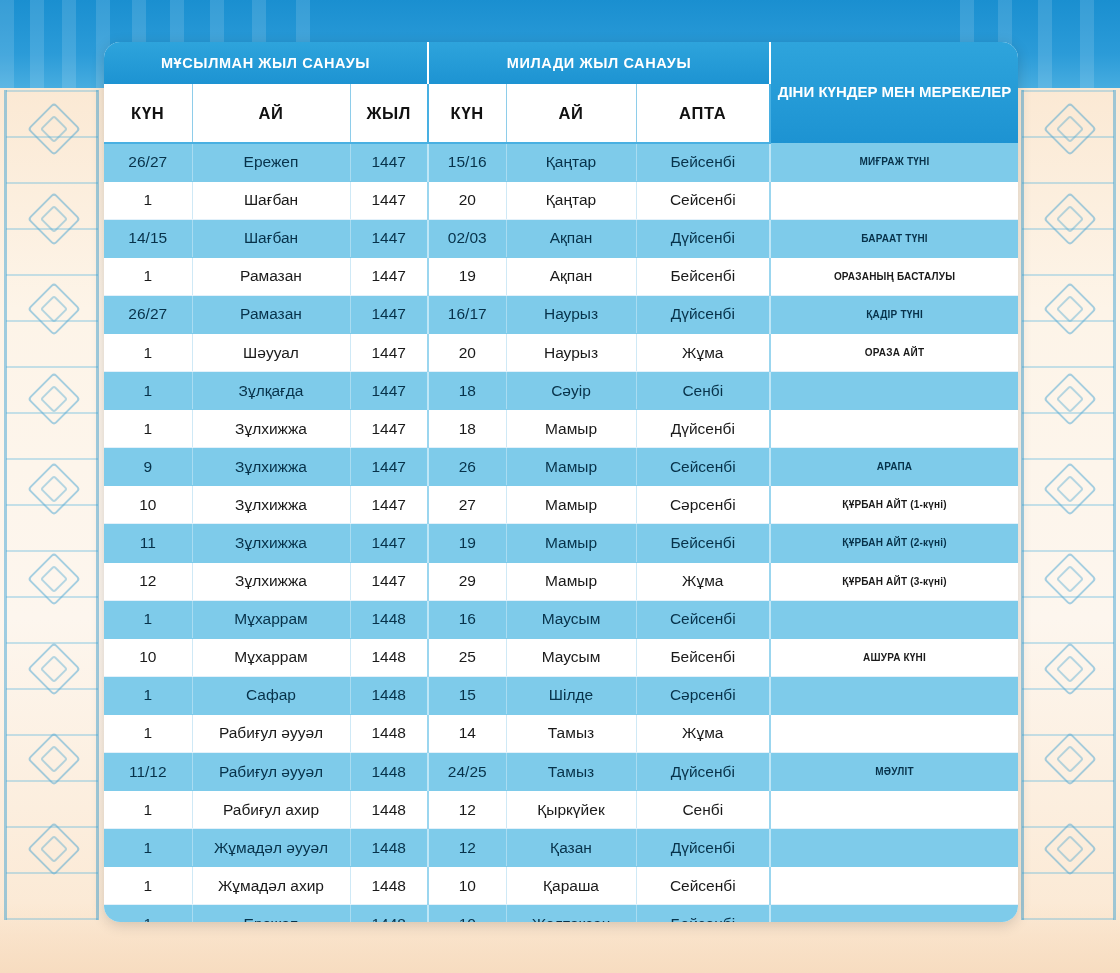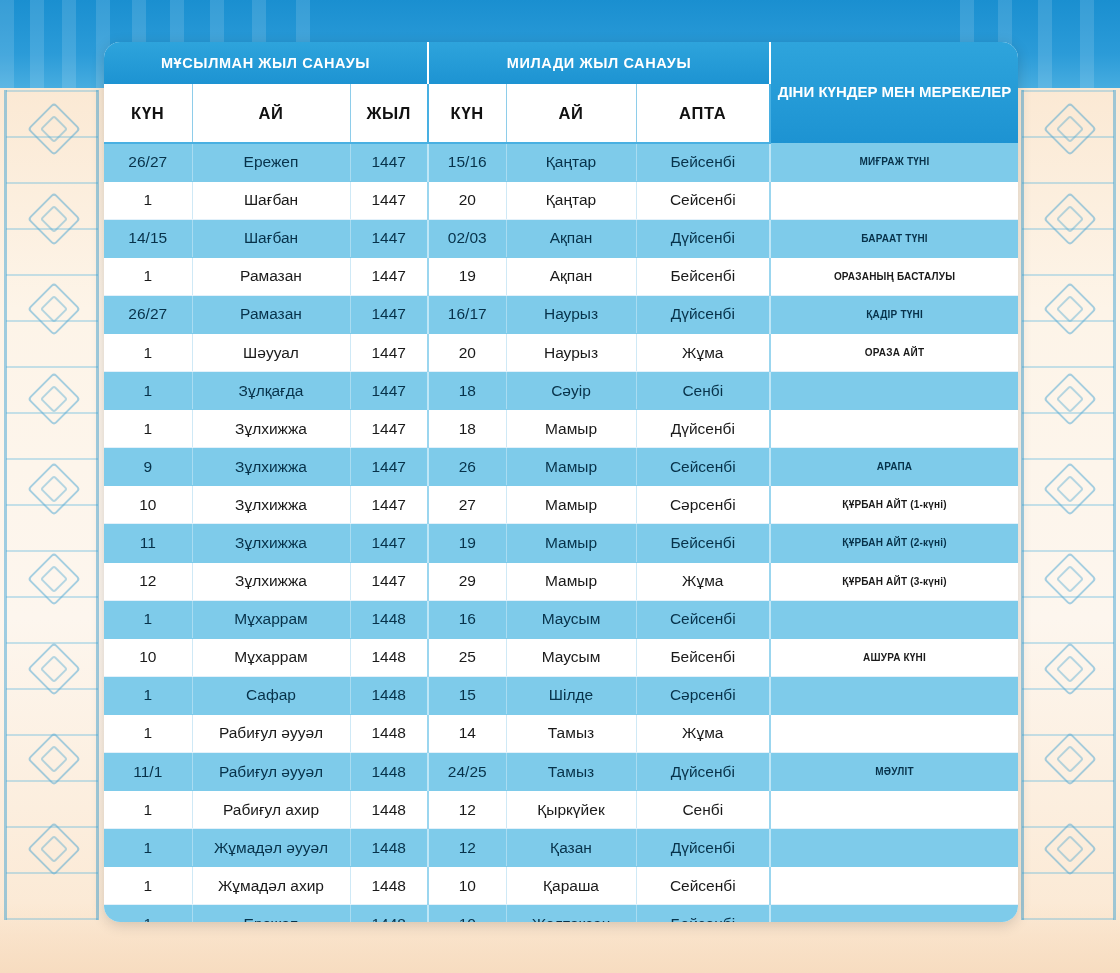--- a/index.html
+++ b/index.html
@@ -394,21 +394,21 @@
         <tr>
           <td>1</td>
           <td>Рабиғул әууәл</td>
           <td class="sep">1448</td>
           <td>14</td>
           <td>Тамыз</td>
           <td class="sep">Жұма</td>
           <td class="rel"></td>
         </tr>
         <tr class="alt">
-          <td>11/1</td>
+          <td>11/12</td>
           <td>Рабиғул әууәл</td>
           <td class="sep">1448</td>
           <td>24/25</td>
           <td>Тамыз</td>
           <td class="sep">Дүйсенбі</td>
           <td class="rel">МӘУЛІТ</td>
         </tr>
         <tr>
           <td>1</td>
           <td>Рабиғул ахир</td>

